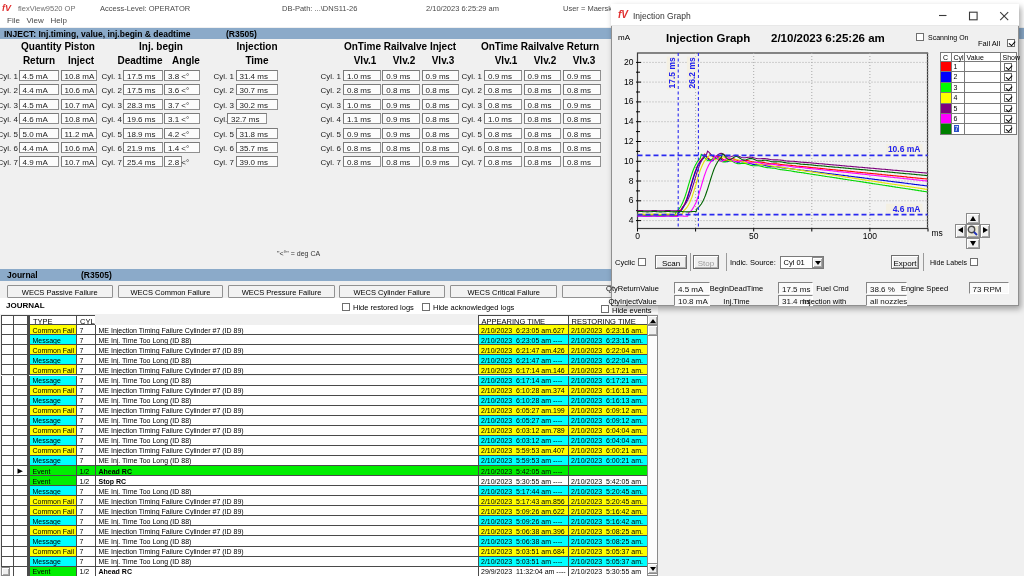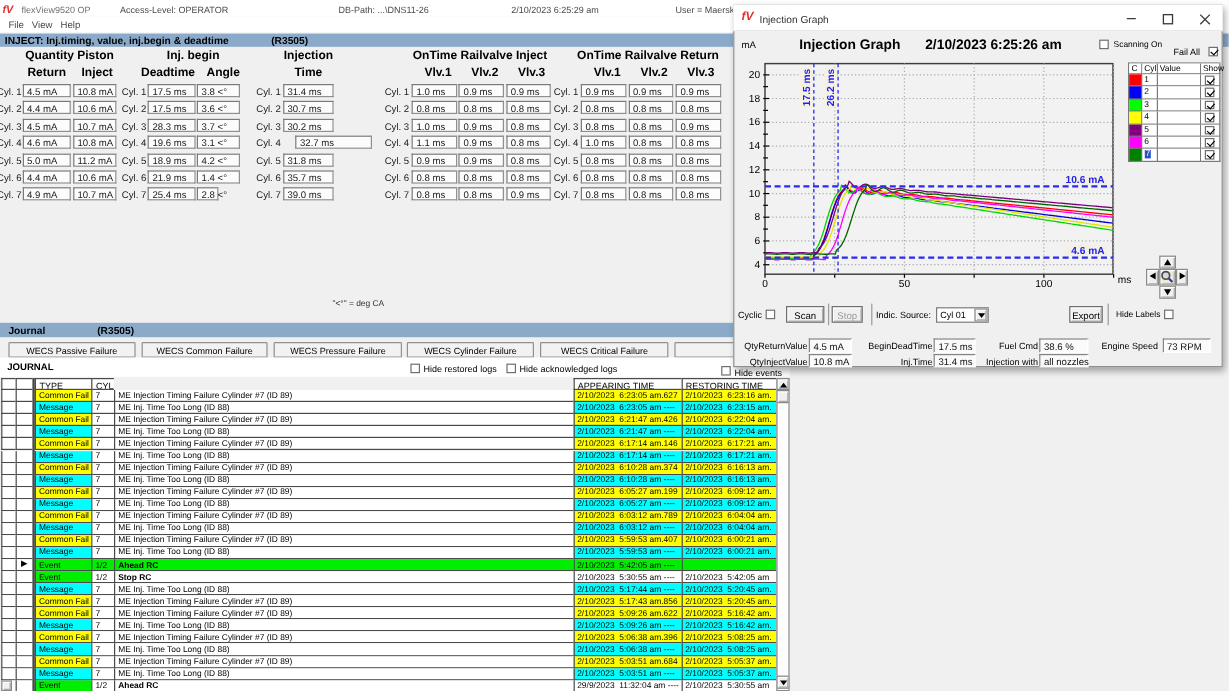--- a/index.html
+++ b/index.html
@@ -21,21 +21,21 @@
   border-radius:1px; font-size:7.5px; color:#000; text-align:center; padding-top:2px; }
 .cb  { display:inline-block; background:#fff; border:1px solid #6f6f6f; width:8px; height:8px; position:relative; }
 .cbk::after { content:""; position:absolute; left:0.6px; top:1.1px; width:4.6px; height:2.6px;
   border-left:1.4px solid #000; border-bottom:1.4px solid #000; transform:rotate(-48deg); }
 .btn { position:absolute; background:#f0f0f0; border:1px solid #6f6f6f;
   box-shadow:inset 1px 1px 0 #ffffff, inset -1px -1px 0 #b0b0b0;
   font-size:8px; text-align:center; color:#000; }
 .sep { position:absolute; width:1px; background:#9a9a9a; }
 .dfl { position:absolute; background:#fafafa; border:1px solid #858585; border-bottom-color:#fff; border-right-color:#fff;
   font-size:8px; color:#111; padding:1.5px 0 0 3px; white-space:nowrap; }
-.dlb { position:absolute; font-size:7.5px; color:#000; text-align:right; white-space:nowrap; }
+.dlb { position:absolute; font-size:7.5px; color:#000; text-align:center; white-space:nowrap; }
 .lgc { position:absolute; background:#fff; border-right:1px solid #7a7a7a; border-bottom:1px solid #7a7a7a;
   font-size:7px; color:#000; text-align:left; padding-left:2px; line-height:9.5px; }
 .lgh { background:#fff; }
 .ax { font-size:8.5px; fill:#000; font-family:"Liberation Sans",sans-serif; }
 .tk { stroke:#000; stroke-width:1; }
 .gl { stroke:#a9a9a9; stroke-width:1; stroke-dasharray:1,2; }
 .blb { font-size:8.5px; font-weight:bold; fill:#2222ee; font-family:"Liberation Sans",sans-serif; }
 .sb { position:absolute; background:#f0f0f0; border:1px solid #8a8a8a;
   box-shadow:inset 1px 1px 0 #fff, inset -1px -1px 0 #a8a8a8; }
 .tri { position:absolute; width:0; height:0; }
@@ -120,21 +120,21 @@
     <div class="fld" style="left:484.0px;top:98.8px;width:37.5px;height:11px">0.8 ms</div>
     <div class="fld" style="left:523.5px;top:98.8px;width:37.5px;height:11px">0.8 ms</div>
     <div class="fld" style="left:563.0px;top:98.8px;width:37.5px;height:11px">0.9 ms</div>
     <div class="cyl" style="left:-12px;top:115.2px;width:30px">Cyl. 4</div>
     <div class="fld" style="left:18.5px;top:113.2px;width:40px;height:11px">4.6 mA</div>
     <div class="fld" style="left:60.5px;top:113.2px;width:36.5px;height:11px">10.8 mA</div>
     <div class="cyl" style="left:92px;top:115.2px;width:30px">Cyl. 4</div>
     <div class="fld" style="left:123px;top:113.2px;width:39.5px;height:11px">19.6 ms</div>
     <div class="fld" style="left:164px;top:113.2px;width:36px;height:11px">3.1 &lt;°</div>
     <div class="cyl" style="left:204px;top:115.2px;width:30px">Cyl. 4</div>
-    <div class="fld" style="left:246px;top:113.2px;width:64px;height:11px">32.7 ms</div>
+    <div class="fld" style="left:227px;top:113.2px;width:40px;height:11px">32.7 ms</div>
     <div class="cyl" style="left:311px;top:115.2px;width:30px">Cyl. 4</div>
     <div class="fld" style="left:343.0px;top:113.2px;width:37.5px;height:11px">1.1 ms</div>
     <div class="fld" style="left:382.3px;top:113.2px;width:37.5px;height:11px">0.9 ms</div>
     <div class="fld" style="left:421.6px;top:113.2px;width:37.5px;height:11px">0.8 ms</div>
     <div class="cyl" style="left:452px;top:115.2px;width:30px">Cyl. 4</div>
     <div class="fld" style="left:484.0px;top:113.2px;width:37.5px;height:11px">1.0 ms</div>
     <div class="fld" style="left:523.5px;top:113.2px;width:37.5px;height:11px">0.8 ms</div>
     <div class="fld" style="left:563.0px;top:113.2px;width:37.5px;height:11px">0.8 ms</div>
     <div class="cyl" style="left:-12px;top:129.6px;width:30px">Cyl. 5</div>
     <div class="fld" style="left:18.5px;top:127.6px;width:40px;height:11px">5.0 mA</div>

